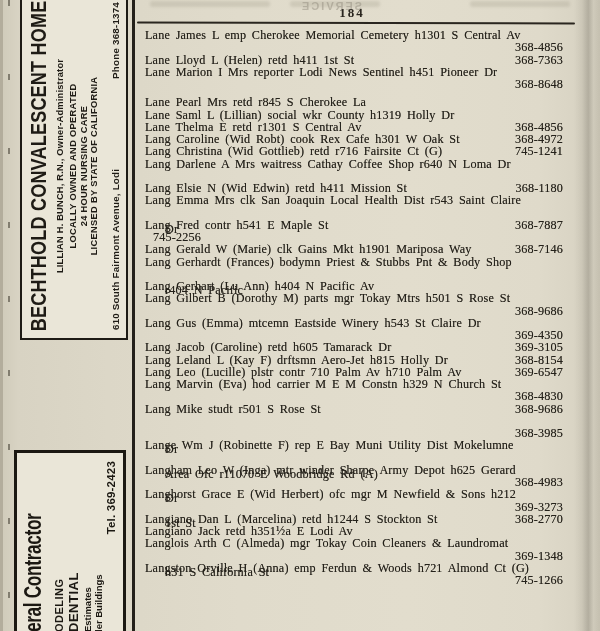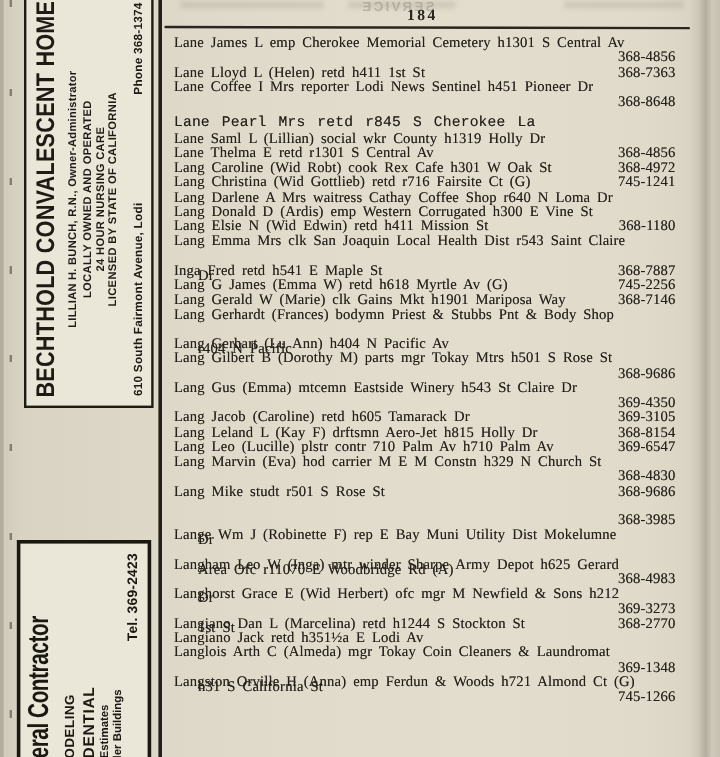--- a/index.html
+++ b/index.html
@@ -43,21 +43,21 @@
   }
   
   .entries{
     position:absolute;left:145px;top:29px;width:418px;
     font-size:12.2px;color:#24211a;letter-spacing:.15px;word-spacing:2.5px;
     text-shadow:0 0 .5px rgba(36,33,26,.55);
   }
   .dline{display:flex;justify-content:space-between;line-height:12.25px;height:12.25px;white-space:nowrap;}
   .dline .t{overflow:visible;}
   .dline.ind .t{padding-left:20px;margin-top:16px;}
-  .dline.gap{margin-top:6px;font-family:Liberation Mono, monospace;}
+  .dline.gap{margin-top:6px;}
   .dline .p{flex-shrink:0;padding-left:8px;}
   
   .adb-pos{position:absolute;left:20px;top:-8px;width:108px;height:348px;}
   .adb{
     width:348px;height:108px;transform-origin:0 0;transform:rotate(-90deg) translateX(-348px);
     background:#eae6d8;border:2px solid #1e1b15;box-sizing:border-box;
     display:flex;flex-direction:column;align-items:center;padding:4px 8px 5px;
     font-family:"Liberation Sans","DejaVu Sans",sans-serif;color:#1e1b15;
   }
   .adb-title{
@@ -108,21 +108,21 @@
         </div>
         <div class="dline">
           <span class="t"></span>
           <span class="p">368-4856</span>
         </div>
         <div class="dline">
           <span class="t">Lane Lloyd L (Helen) retd h411 1st St</span>
           <span class="p">368-7363</span>
         </div>
         <div class="dline">
-          <span class="t">Lane Coffee I Mrs reporter Lodi News Sentinel h451 Pioneer Dr</span>
+          <span class="t">Lane Marion I Mrs reporter Lodi News Sentinel h451 Pioneer Dr</span>
           <span class="p"></span>
         </div>
         <div class="dline">
           <span class="t"></span>
           <span class="p">368-8648</span>
         </div>
         <div class="dline gap">
           <span class="t">Lane Pearl Mrs retd r845 S Cherokee La</span>
           <span class="p"></span>
         </div>
@@ -140,41 +140,39 @@
         </div>
         <div class="dline">
           <span class="t">Lang Christina (Wid Gottlieb) retd r716 Fairsite Ct (G)</span>
           <span class="p">745-1241</span>
         </div>
         <div class="dline">
           <span class="t">Lang Darlene A Mrs waitress Cathay Coffee Shop r640 N Loma Dr</span>
           <span class="p"></span>
         </div>
         <div class="dline">
-          <span class="t">Lang Donald D (Ardis) emp Western Corrugated h300 E Vine St</span>
           <span class="p"></span>
         </div>
         <div class="dline">
           <span class="t">Lang Elsie N (Wid Edwin) retd h411 Mission St</span>
           <span class="p">368-1180</span>
         </div>
         <div class="dline">
           <span class="t">Lang Emma Mrs clk San Joaquin Local Health Dist r543 Saint Claire</span>
           <span class="p"></span>
         </div>
         <div class="dline ind">
           <span class="t">Dr</span>
           <span class="p"></span>
         </div>
         <div class="dline">
-          <span class="t">Inga Fred retd h541 E Maple St</span>
+          <span class="t">Lang Fred contr h541 E Maple St</span>
           <span class="p">368-7887</span>
         </div>
         <div class="dline">
-          <span class="t">Lang G James (Emma W) retd h618 Myrtle Av (G)</span>
           <span class="p">745-2256</span>
         </div>
         <div class="dline">
           <span class="t">Lang Gerald W (Marie) clk Gains Mkt h1901 Mariposa Way</span>
           <span class="p">368-7146</span>
         </div>
         <div class="dline">
           <span class="t">Lang Gerhardt (Frances) bodymn Priest &amp; Stubbs Pnt &amp; Body Shop</span>
           <span class="p"></span>
         </div>

